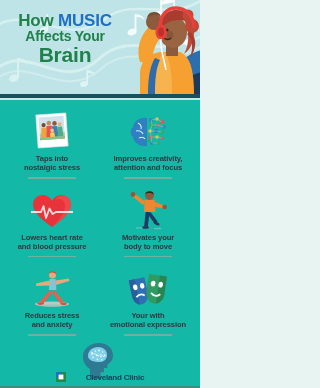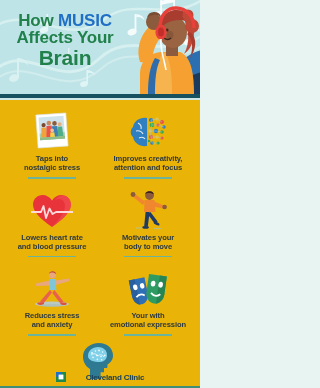--- a/index.html
+++ b/index.html
@@ -3,36 +3,36 @@
 <meta charset="utf-8">
 <style>
   * { margin:0; padding:0; box-sizing:border-box; }
   html,body { width:200px; height:388px; }
   body {
     font-family:"Liberation Sans", sans-serif;
     background:#e8f4f2;
     overflow:hidden;
     position:relative;
   }
-  .infographic { width:200px; height:388px; position:relative; background:#eab308; }
+  .infographic { width:200px; height:388px; position:relative; background:#14b8a6; }
 
   
   .header {
     position:relative; width:200px; height:94px;
     background:#bfe4e8;
     overflow:hidden;
   }
   .header-bg { position:absolute; inset:0; }
   .title-wrap {
     position:absolute; left:6px; top:12px; width:118px;
     text-align:center; z-index:6; line-height:1.02;
   }
   .title-line { font-weight:bold; letter-spacing:-0.2px; }
   .t1 { font-size:17px; }
-  .t2 { font-size:17px; }
+  .t2 { font-size:14px; }
   .t3 { font-size:21px; }
   .g { color:#21814b; }
   .b { color:#1f6fc4; }
   .hero { position:absolute; right:-2px; bottom:0; width:92px; height:92px; z-index:5; }
   .navband {
     position:absolute; left:0; top:94px; width:200px; height:5px;
     background:#17515f;
   }
   .navband-inner {
     position:absolute; left:0; top:98px; width:200px; height:2px;

